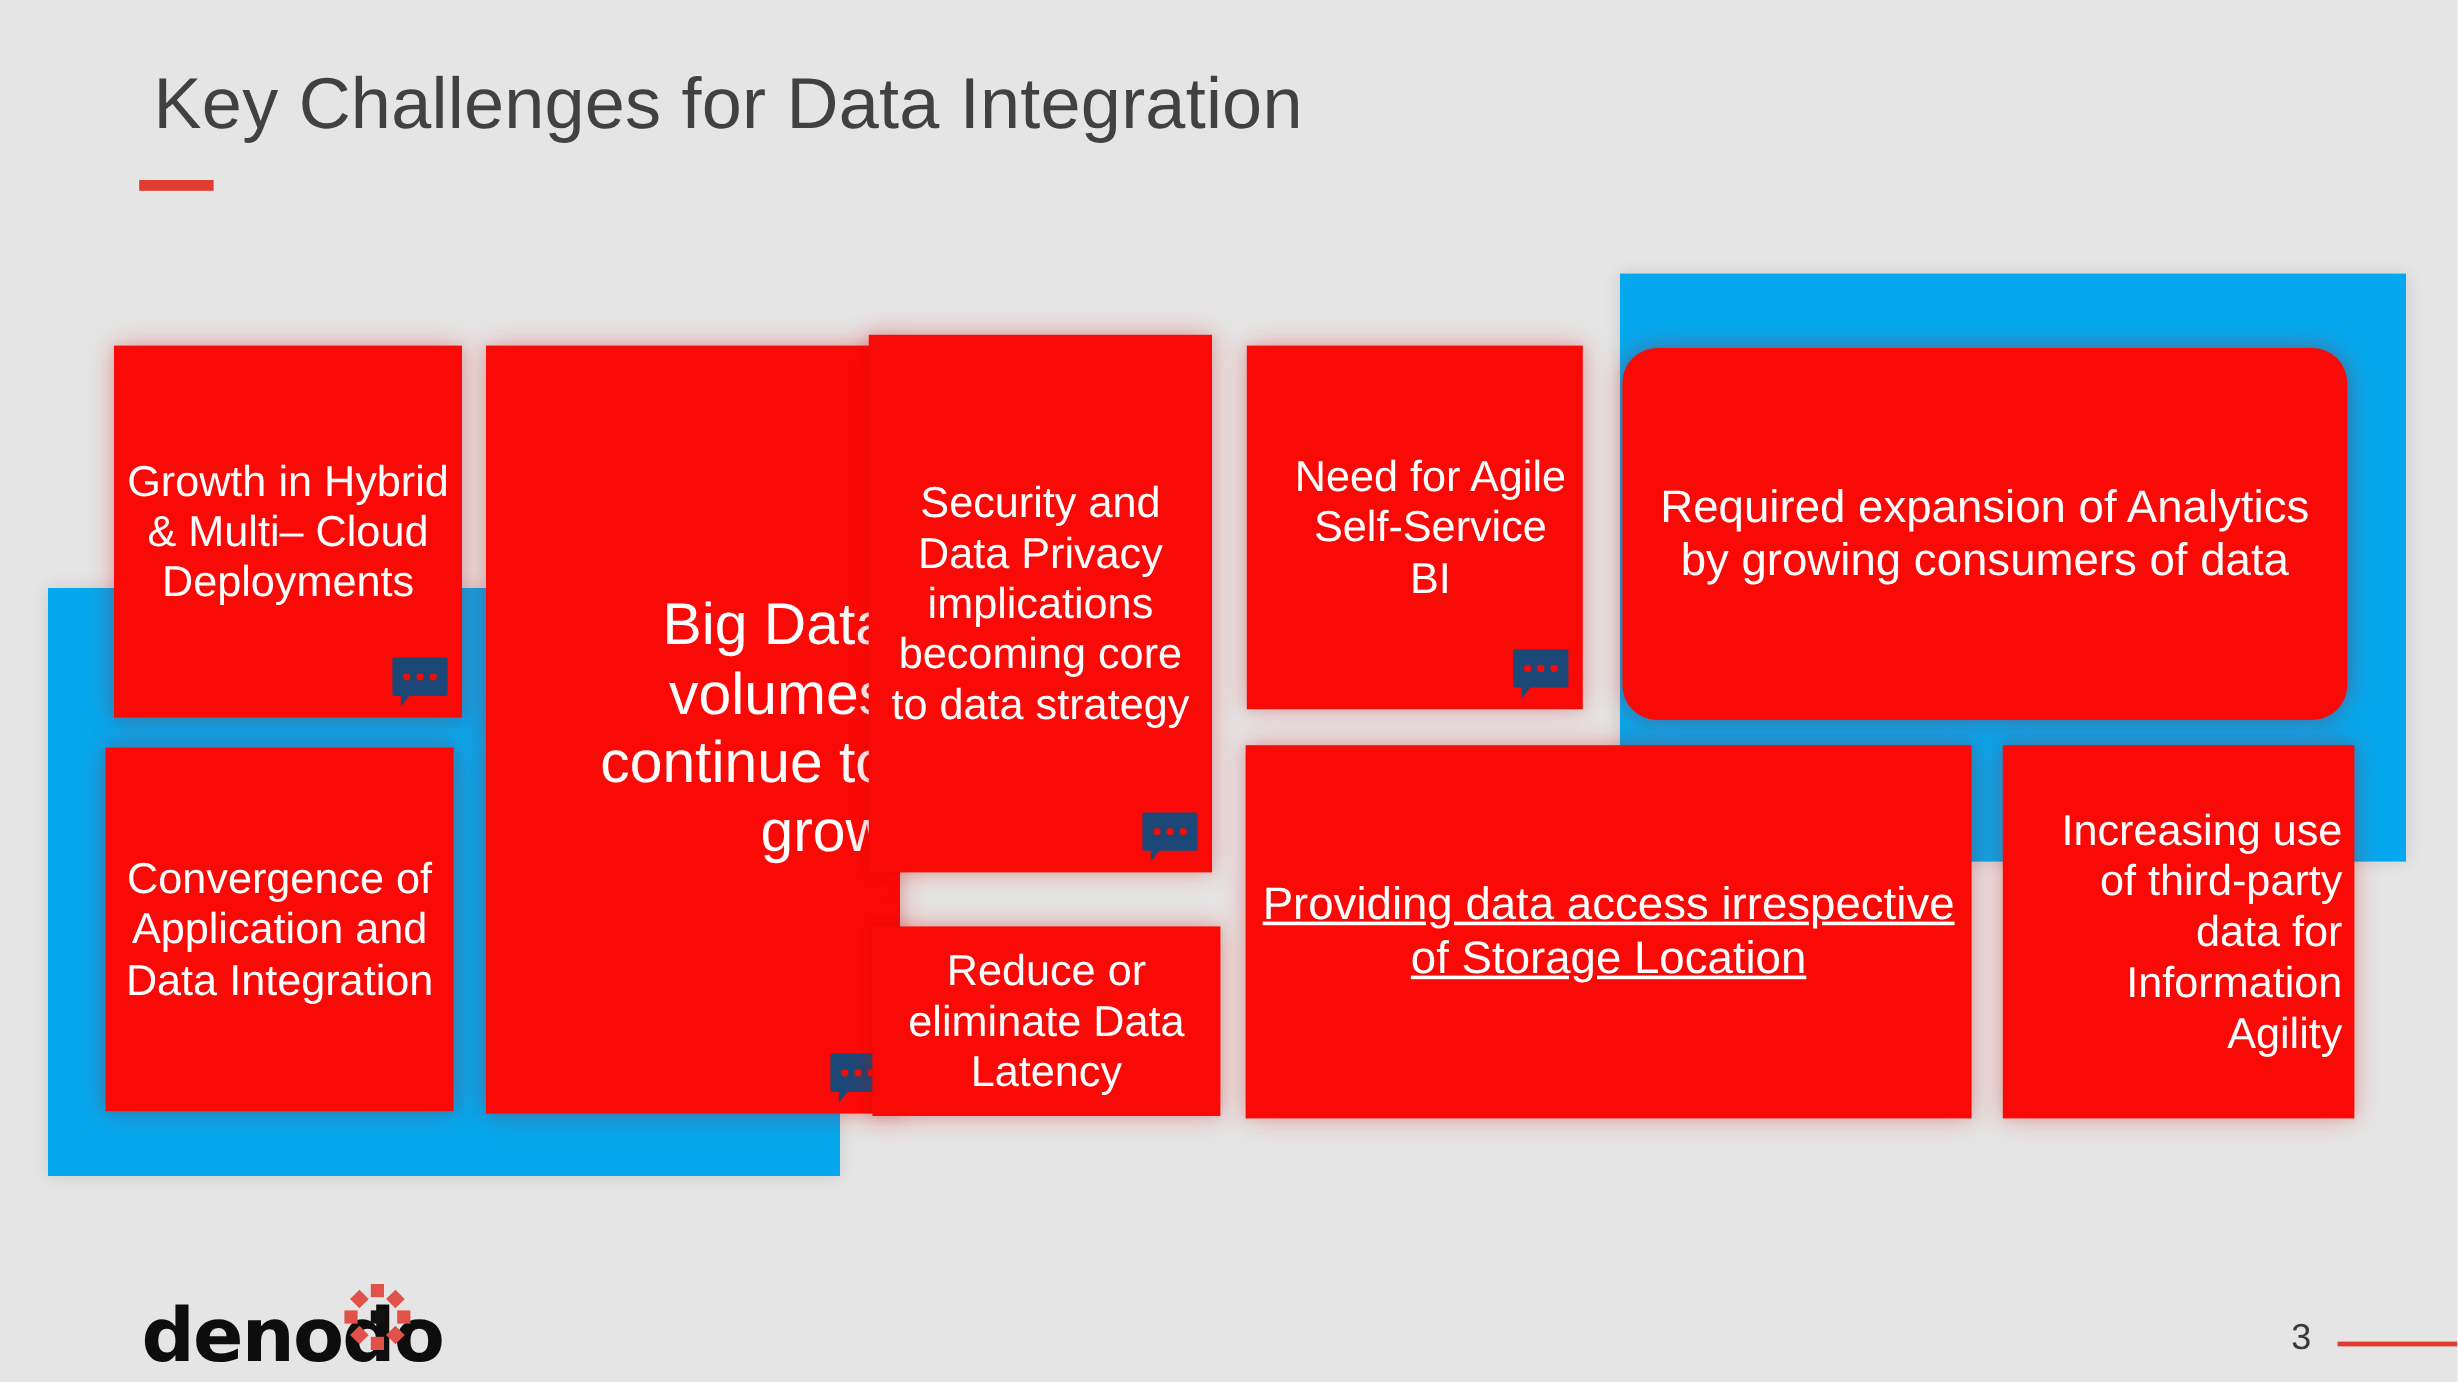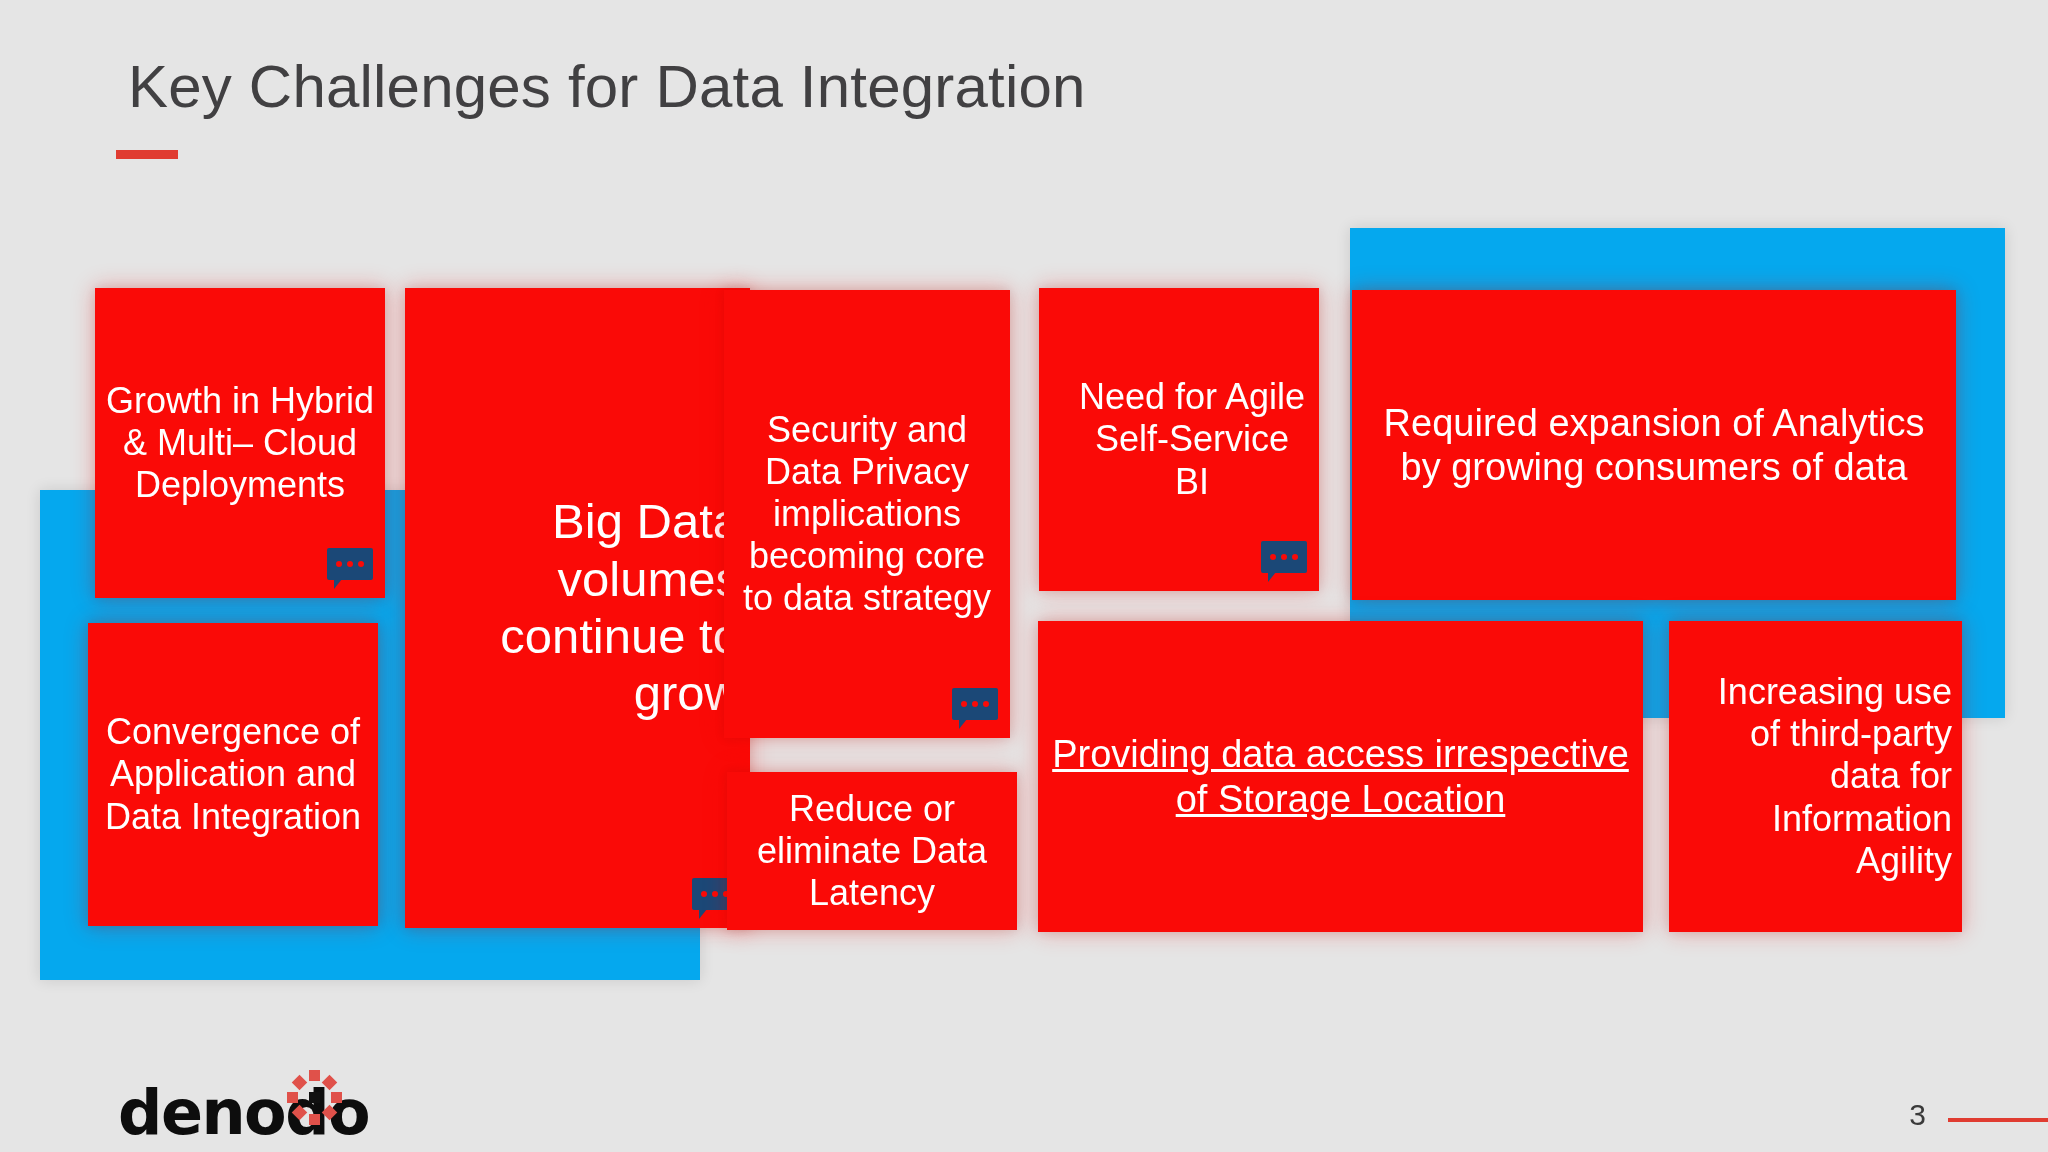--- a/index.html
+++ b/index.html
@@ -188,21 +188,21 @@
     <span class="comment-icon">
       <span class="bubble">
         <i></i>
         <i></i>
         <i></i>
       </span>
       <span class="tail"></span>
     </span>
   </div>
 
-  <div class="tile" style="left:724px; top:290px; width:286px; height:448px; font-size:36px;">
+  <div class="tile" style="left:724px; top:279px; width:286px; height:448px; font-size:36px;">
     <span class="tile-text">Security and Data Privacy implications becoming core to data strategy</span>
     <span class="comment-icon">
       <span class="bubble">
         <i></i>
         <i></i>
         <i></i>
       </span>
       <span class="tail"></span>
     </span>
   </div>
@@ -216,21 +216,21 @@
     <span class="comment-icon">
       <span class="bubble">
         <i></i>
         <i></i>
         <i></i>
       </span>
       <span class="tail"></span>
     </span>
   </div>
 
-  <div class="tile" style="left:1352px; top:290px; width:604px; height:310px; font-size:38px;">
+  <div class="tile" style="left:1352px; top:290px; width:604px; height:310px; font-size:38px;border-radius:29px;">
     <span class="tile-text">Required expansion of Analytics by growing consumers of data</span>
   </div>
 
   <div class="tile" style="left:1038px; top:621px; width:605px; height:311px; font-size:38px;text-decoration:underline;">
     <span class="tile-text">Providing data access irrespective of Storage Location</span>
   </div>
 
   <div class="tile" style="left:1669px; top:621px; width:293px; height:311px; font-size:36px;text-align:right;">
     <span class="tile-text">Increasing use of third-party data for Information Agility</span>
   </div>

